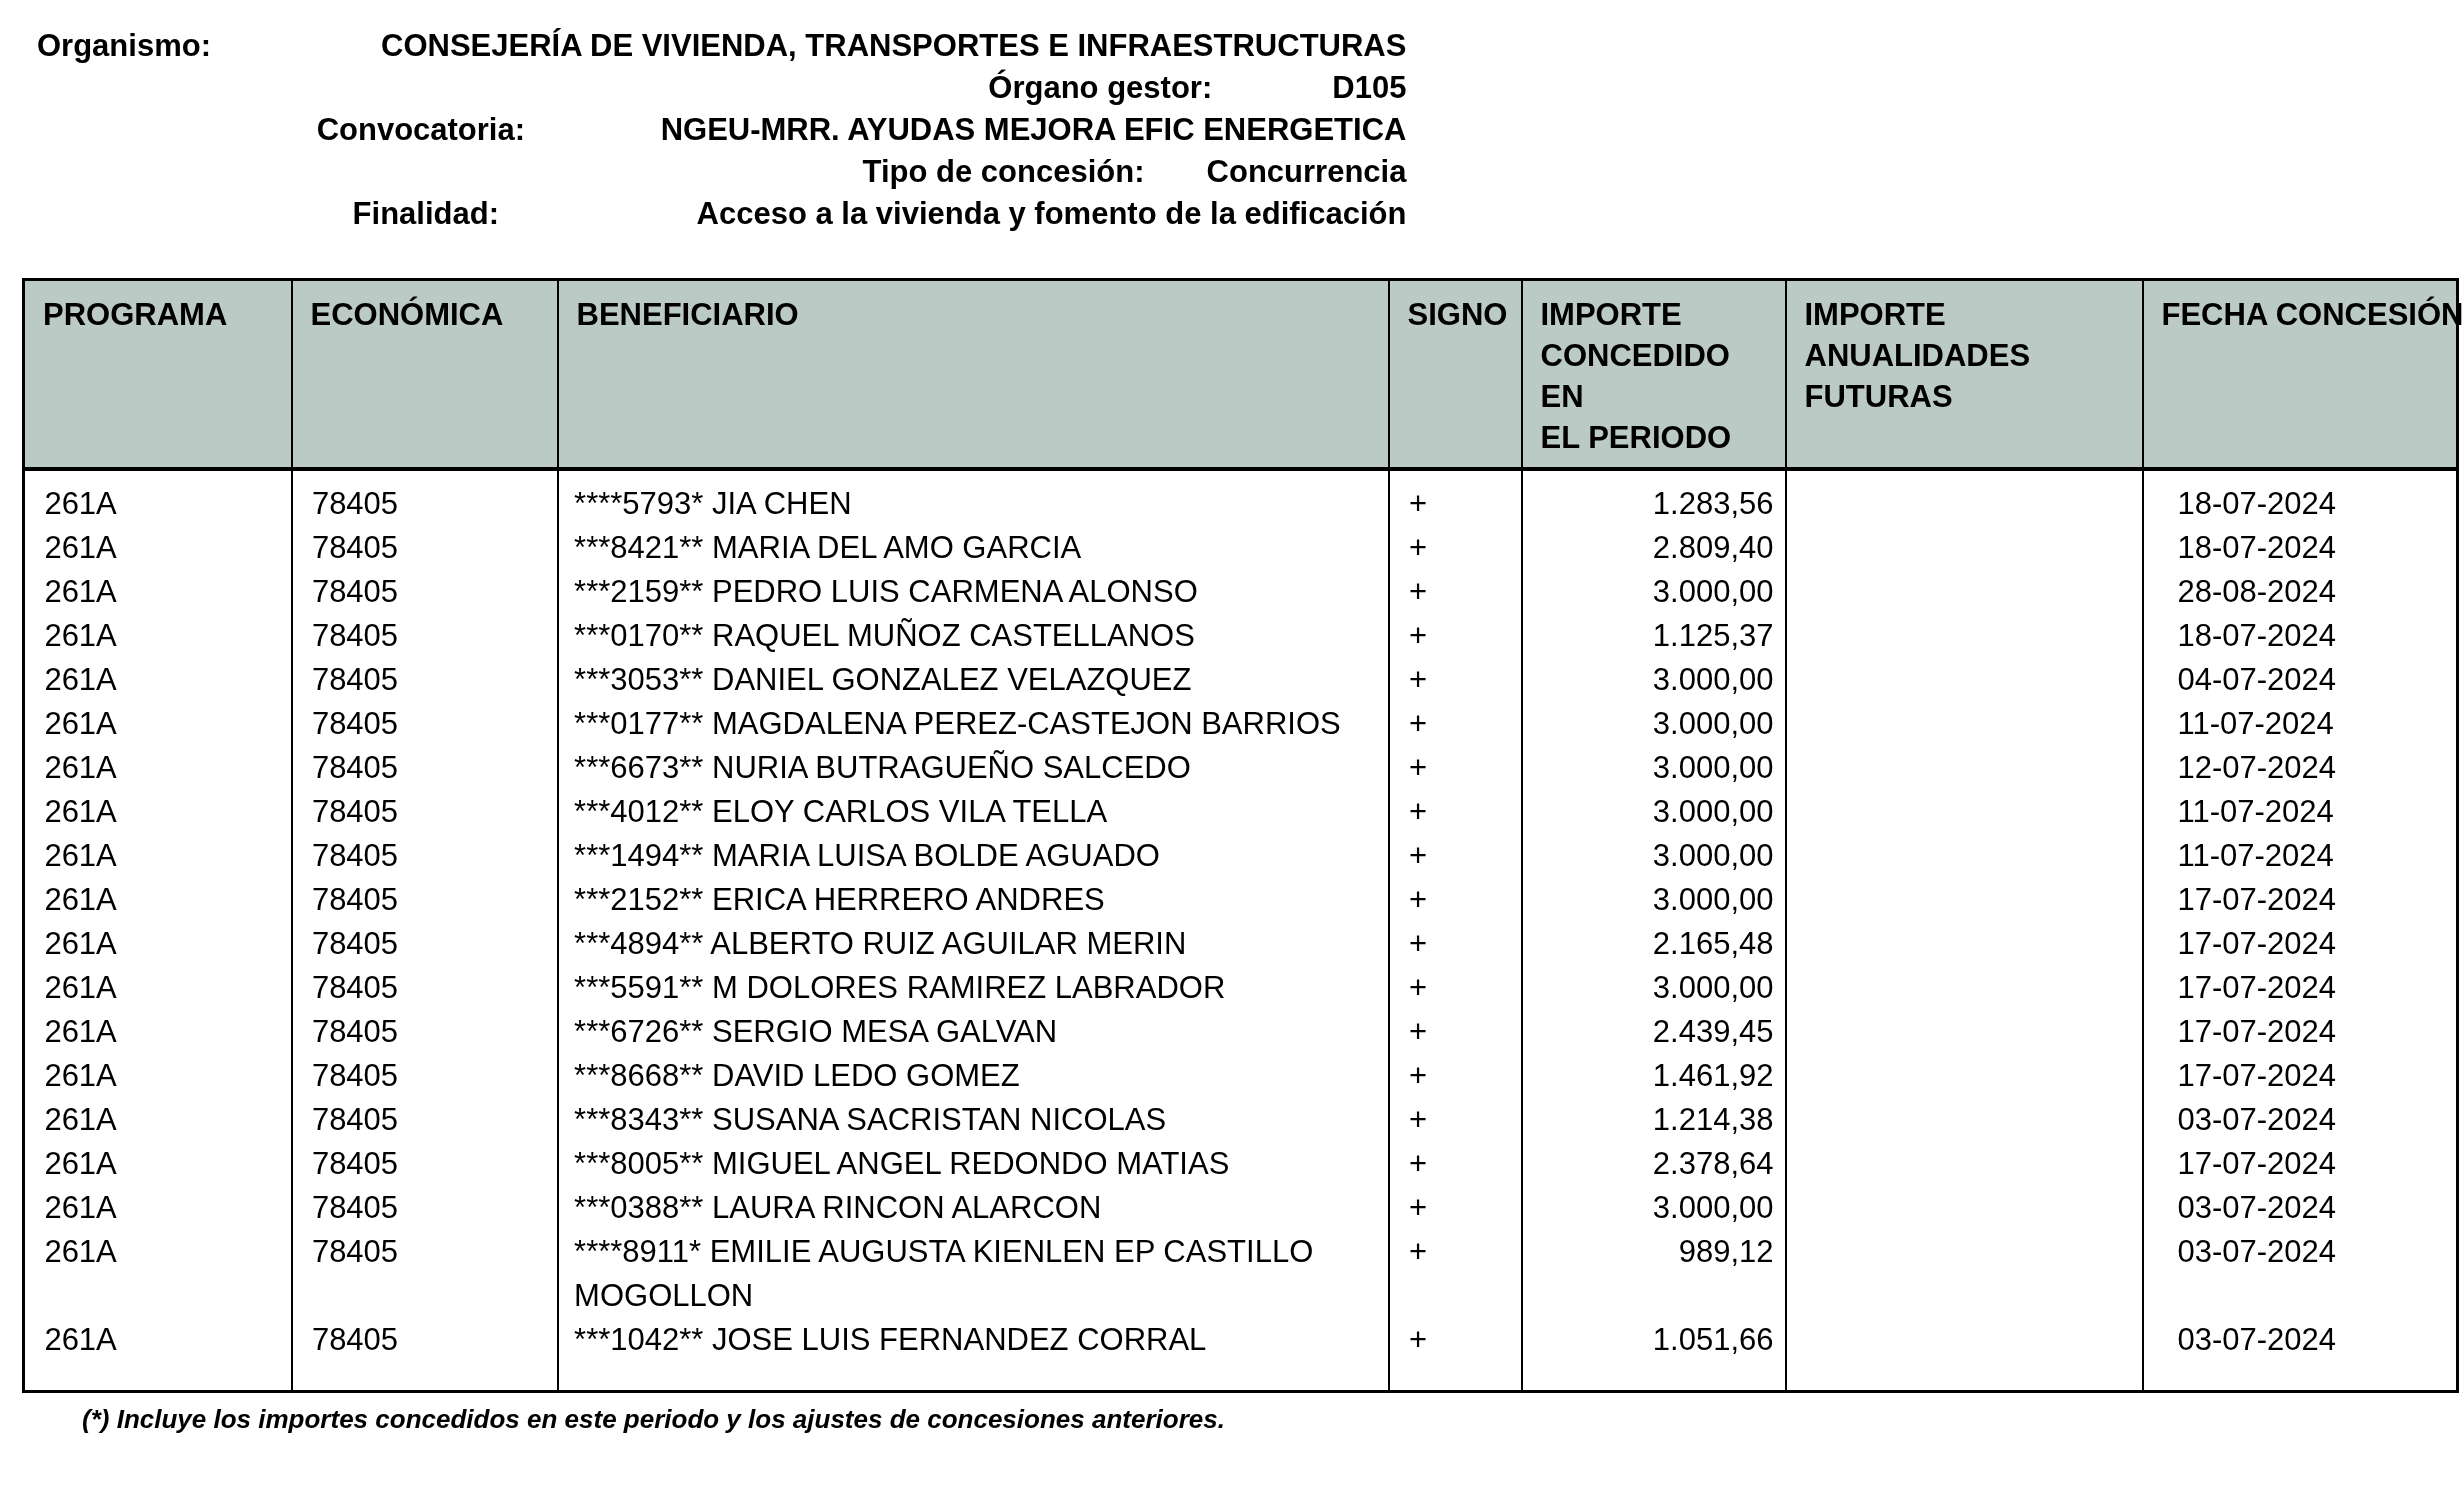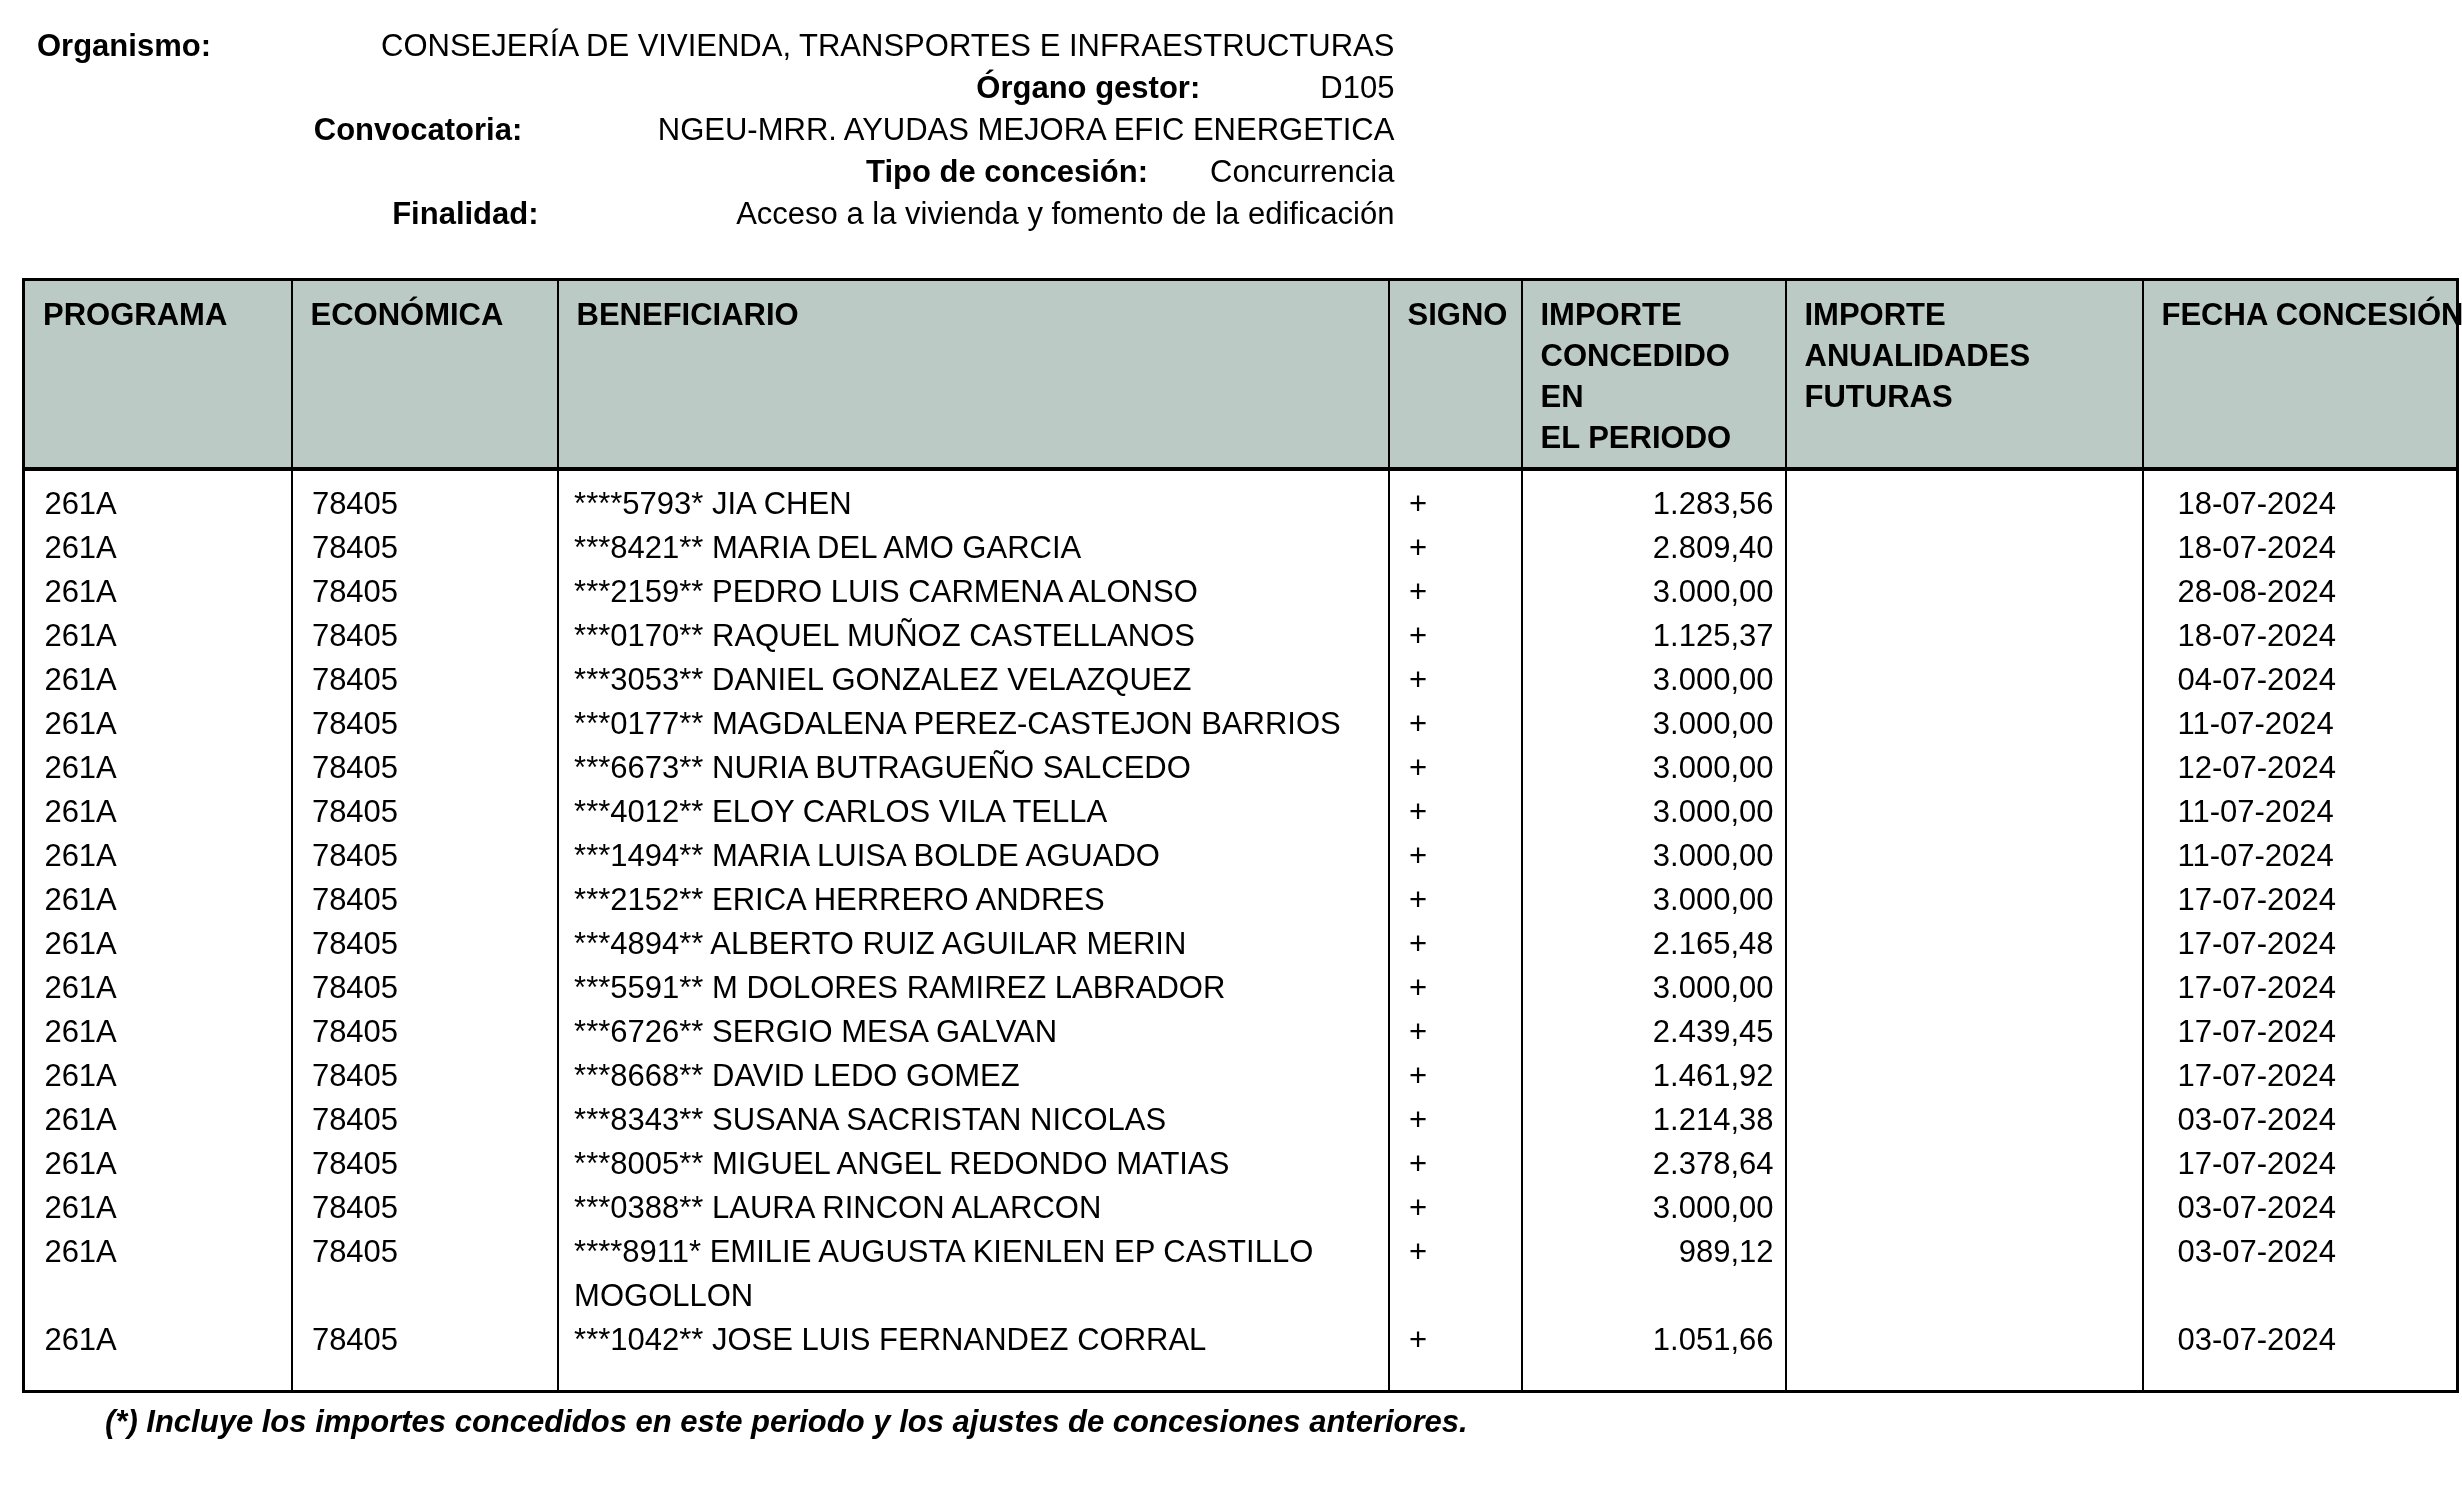--- a/index.html
+++ b/index.html
@@ -14,21 +14,21 @@
 
   
   .info-block {
     position:absolute;
     left:37px;
     top:25px;
     font-size:31px;
   }
   .info-row { display:flex; line-height:42px;justify-content:flex-end; }
   .info-label { font-weight:bold; width:344px; flex:0 0 344px; }
-  .info-value { white-space:nowrap; }
+  .info-value { white-space:nowrap;font-weight:bold; }
 
   
   table.grants {
     position:absolute;
     left:22px;
     top:278px;
     width:2434px;
     border-collapse:collapse;
     table-layout:fixed;
     font-size:31px;
@@ -57,23 +57,23 @@
   table.grants tbody tr:first-child td { padding-top:10.4px; }
   table.grants tbody tr:last-child td  { padding-bottom:28px; }
   table.grants tbody td.benef { padding-left:15.6px; padding-right:15px; }
   table.grants tbody td.num   { text-align:right; padding-right:11px; }
   table.grants tbody td.date  { padding-left:34px; }
   table.grants tbody td.signo { padding-left:19.4px; }
 
   
   .footnote {
     position:absolute;
-    left:105px;
+    left:82px;
     top:1404px;
-    font-size:31px;
+    font-size:26px;
     font-weight:bold;
     font-style:italic;
     text-align:right;
   }
 </style>
 </head>
 <body>
 
 <div class="page">
 

